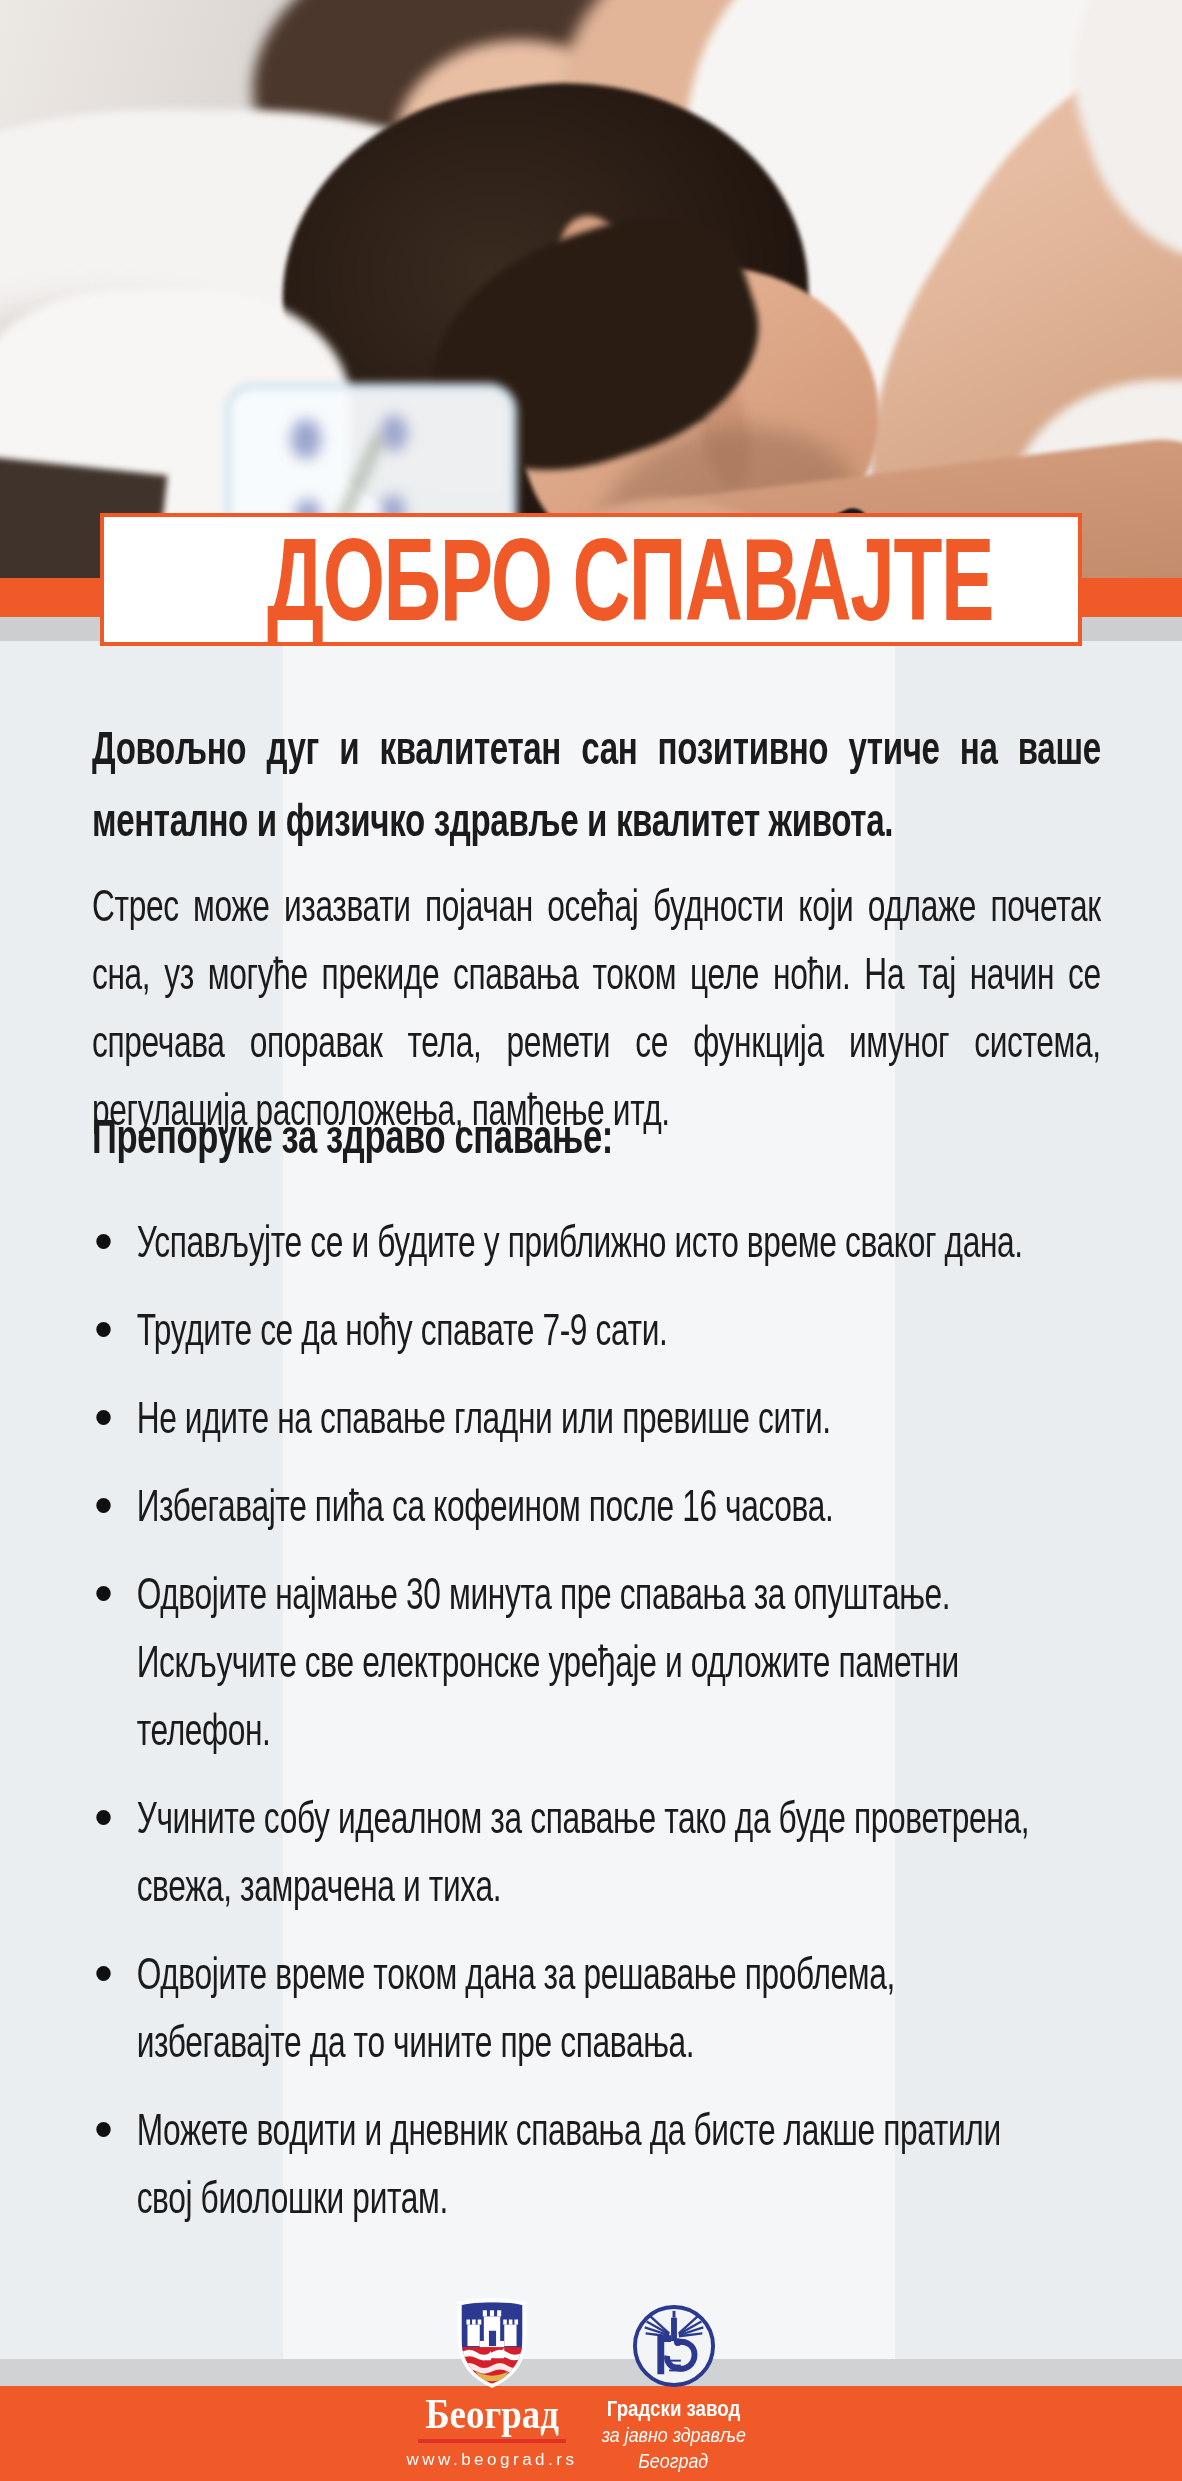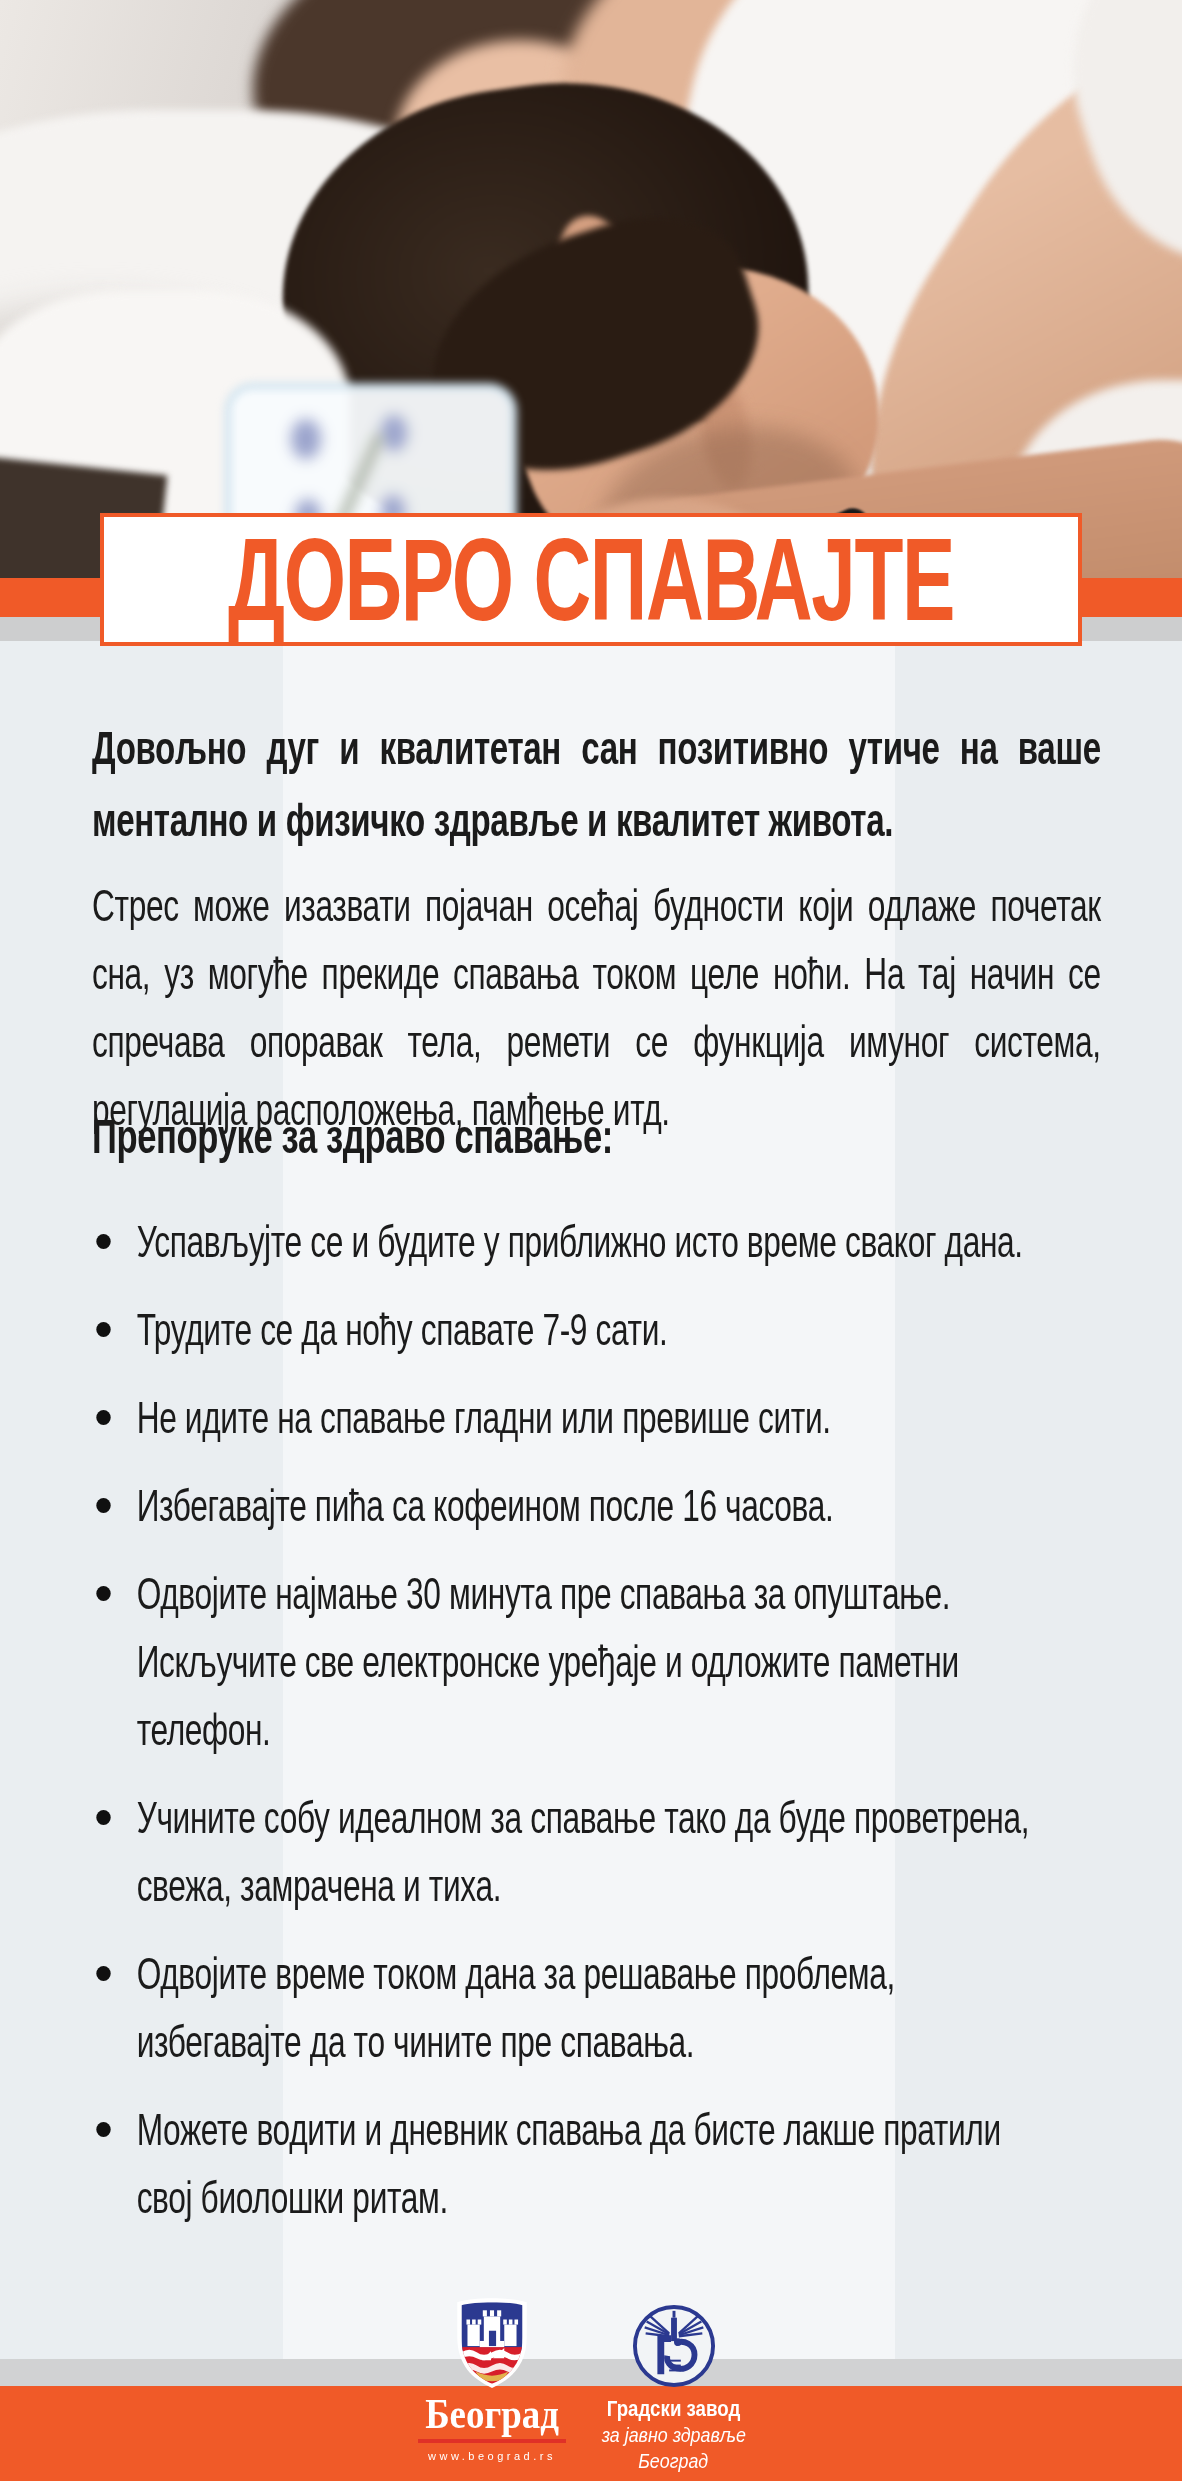--- a/index.html
+++ b/index.html
@@ -59,21 +59,21 @@
   .cl-n4{left:150px;top:106px;width:24px;height:34px;}
   .cl-hand{position:absolute;left:120px;top:40px;width:10px;height:120px;background:#aeb6a9;
           filter:blur(5px);transform:rotate(24deg);}
   .headboard{left:-35px;top:465px;width:195px;height:150px;background:#3f332b;filter:blur(3px);transform:rotate(6deg);}
 
   
   .stripe{position:absolute;left:0;width:1182px;}
   .stripe-orange-top{top:578px;height:39px;background:#F05A28;}
   .stripe-gray-top{top:617px;height:24px;background:#CDCECF;}
   .title-box{position:absolute;left:100px;top:513px;width:982px;height:133px;background:#ffffff;
-             border:4px solid #F05A28;z-index:5;display:flex;align-items:center;justify-content:center;}
+             border:4px solid #F05A28;z-index:5;display:flex;align-items:center;}
   .title-text{font-weight:bold;font-size:116px;color:#F05A28;white-space:nowrap;
               transform:scaleX(0.69);letter-spacing:-2px;line-height:1;}
 
   
   .bg-bands{position:absolute;left:0;top:641px;width:1182px;height:1718px;}
   .band{position:absolute;top:0;height:100%;}
   .band-l{left:0;width:283px;background:#eaeef1;}
   .band-c{left:283px;width:612px;background:#f4f6f8;}
   .band-r{left:895px;width:287px;background:#e9edf0;}
 
@@ -93,21 +93,21 @@
 
   
   .f-gray{position:absolute;left:0;top:2359px;width:1182px;height:27px;background:#D1D2D3;}
   .f-orange{position:absolute;left:0;top:2386px;width:1182px;height:95px;background:#F05A28;}
   .logo-left{position:absolute;left:382px;top:2296px;width:220px;text-align:center;z-index:6;}
   .logo-left svg{display:block;margin:0 auto;}
   .city-name{font-family:"Liberation Serif",serif;font-weight:bold;font-size:42px;color:#ffffff;
              line-height:44px;margin-top:2px;}
   .city-name span{display:inline-block;transform:scaleX(0.88);white-space:nowrap;}
   .rule{width:148px;height:4px;background:#E03127;margin:3px auto 7px auto;}
-  .city-url{font-size:11px;letter-spacing:3.5px;color:#ffffff;white-space:nowrap;}
+  .city-url{font-size:17px;letter-spacing:3.5px;color:#ffffff;white-space:nowrap;}
   .logo-right{position:absolute;left:586px;top:2304px;width:175px;text-align:center;z-index:6;color:#ffffff;}
   .logo-right svg{display:block;margin:0 auto;}
   .inst-1{font-weight:bold;font-size:22px;line-height:27px;margin-top:7px;}
   .inst-2,.inst-3{font-size:21px;line-height:26px;font-style:italic;}
   .inst-1 span,.inst-2 span,.inst-3 span{display:inline-block;transform:scaleX(0.85);white-space:nowrap;}
 </style>
 </head>
 <body>
 
 <div id="page">

